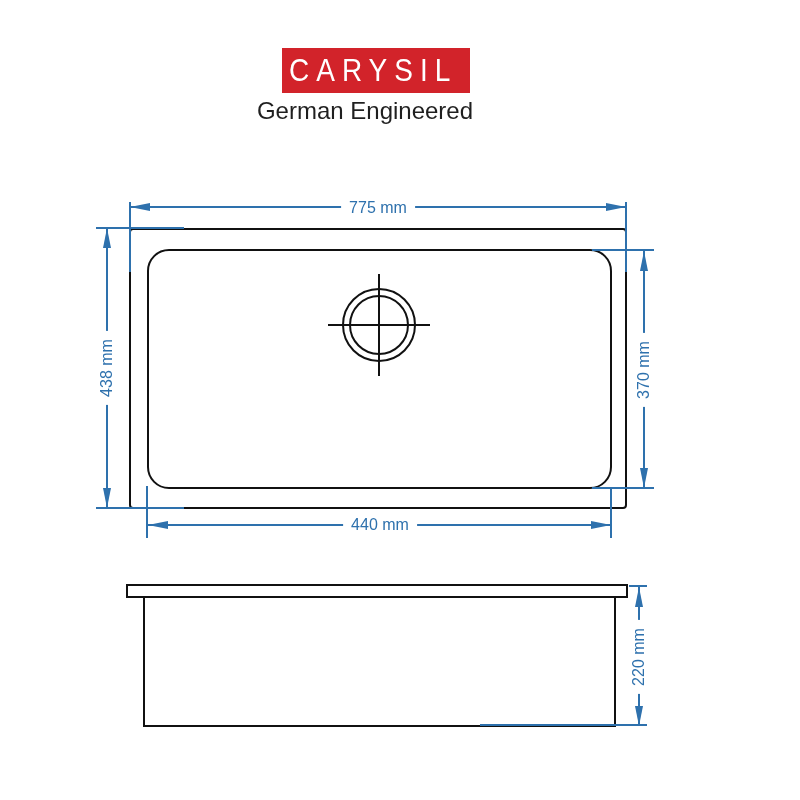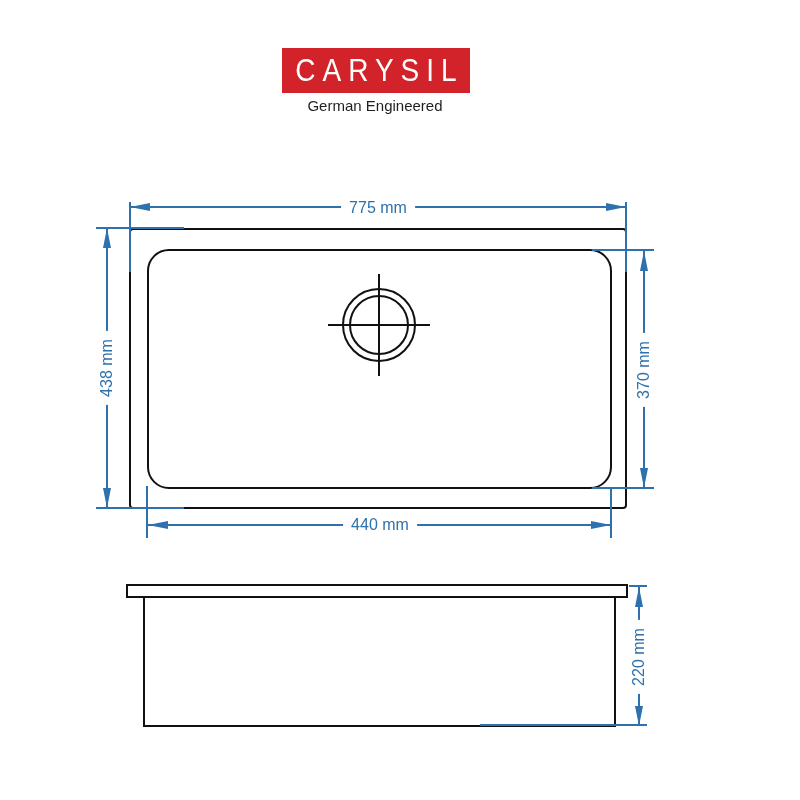--- a/index.html
+++ b/index.html
@@ -3,29 +3,29 @@
 <meta charset="utf-8">
 <style>
   html,body{margin:0;padding:0;background:#fff;}
   #canvas{
     position:relative;width:800px;height:800px;background:#ffffff;
     font-family:"Liberation Sans",sans-serif;overflow:hidden;
   }
   
   .brand-box{
     position:absolute;left:282px;top:48px;width:188px;height:45px;
-    background:#d2232a;display:flex;align-items:center;justify-content:center;
+    background:#d2232a;display:flex;align-items:center;
   }
   .brand-text{
     color:#ffffff;font-size:28px;font-weight:500;letter-spacing:7px;
     padding-left:7px;transform:scaleY(1.12);white-space:nowrap;
   }
   .tagline{
-    position:absolute;left:375px;top:97px;transform:translateX(-50%);
-    color:#1f1f1f;font-size:15px;white-space:nowrap;
+    position:absolute;left:365px;top:97px;transform:translateX(-50%);
+    color:#1f1f1f;font-size:24px;white-space:nowrap;
   }
   
   .blk{position:absolute;box-sizing:border-box;border:2px solid #111;background:transparent;}
   .blkline{position:absolute;background:#111;}
   
   .dim{position:absolute;background:#2e71ad;}
   .ext{position:absolute;background:#2e71ad;}
   .arr{position:absolute;width:0;height:0;}
   .arr-left {border-top:4px solid transparent;border-bottom:4px solid transparent;border-right:20px solid #2e71ad;}
   .arr-right{border-top:4px solid transparent;border-bottom:4px solid transparent;border-left:20px solid #2e71ad;}

